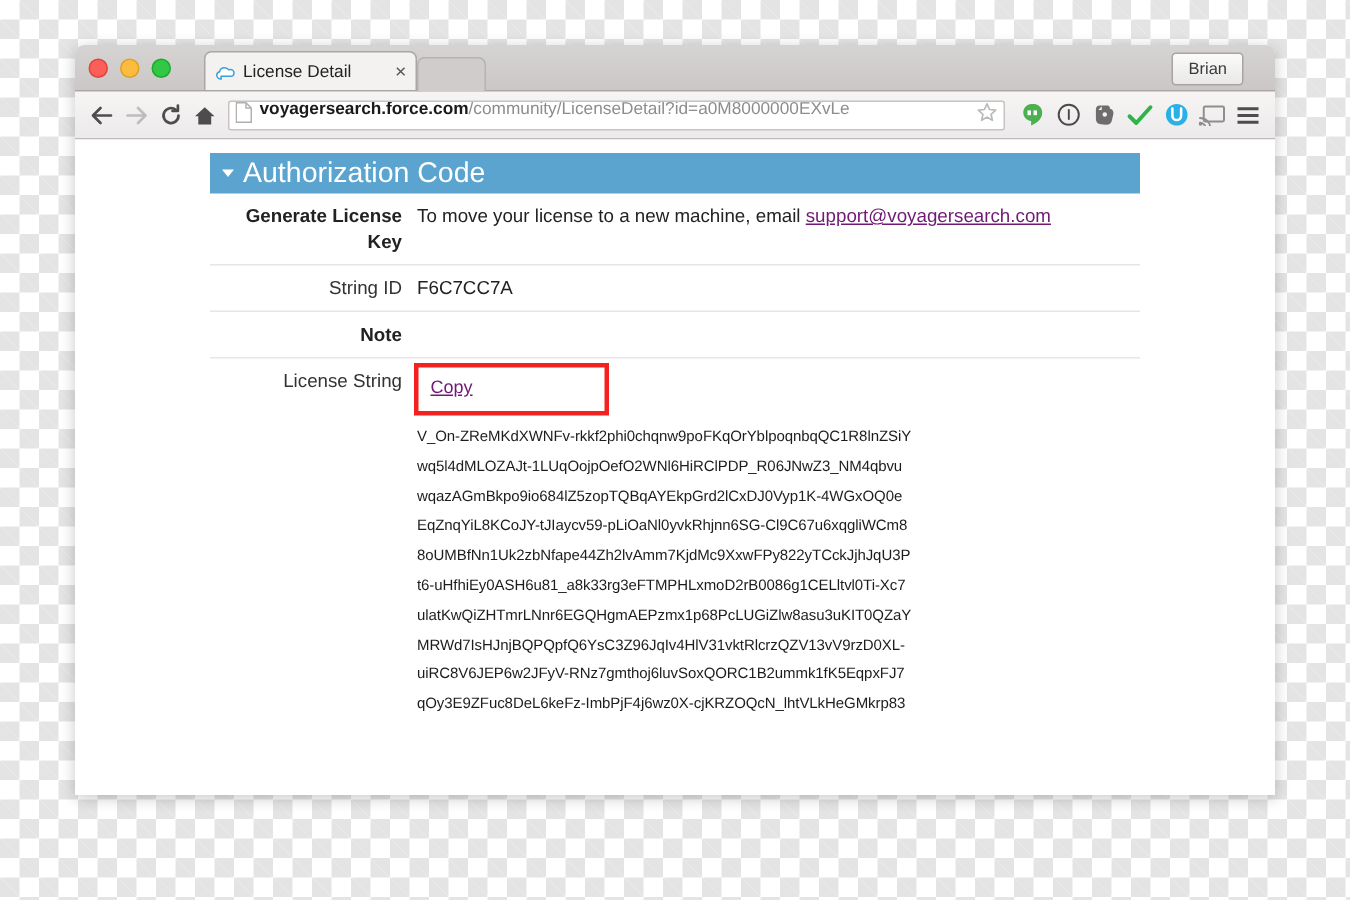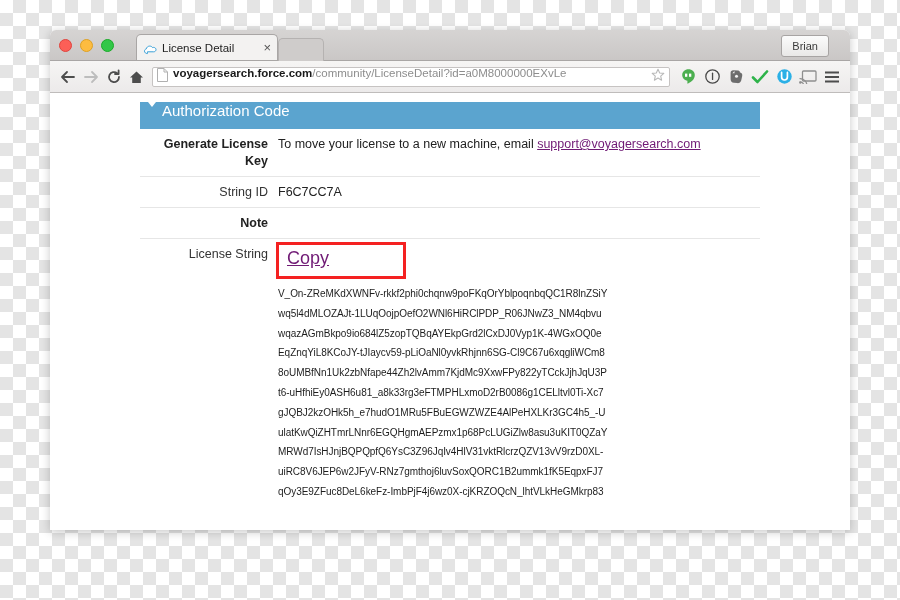--- a/index.html
+++ b/index.html
@@ -195,23 +195,23 @@
     left: 90px;
     top: 9px;
     width: 620px;
   }
 
   .section-header {
     background: #5ba4cf;
     color: #ffffff;
     height: 27px;
     display: flex;
-    align-items: flex-start;
+    align-items: center;
     padding-left: 8px;
-    font-size: 15px;
+    font-size: 19px;
     box-sizing: border-box;
   }
   .caret-down {
     width: 0; height: 0;
     border-left: 4px solid transparent;
     border-right: 4px solid transparent;
     border-top: 5px solid #ffffff;
     margin-right: 6px;
     flex: 0 0 auto;
   }
@@ -249,21 +249,21 @@
     border: 3px solid #f42121;
     display: inline-block;
     padding: 5px 8px 7px 8px;
     margin: -4px 0 0 -2px;
     width: 130px;
     box-sizing: border-box;
   }
   .copy-link {
     color: #1a7fc1;
     text-decoration: underline;
-    font-size: 18px;
+    font-size: 12px;
   }
 
   .license-block {
     padding-top: 5px;
     font-size: 10px;
     color: #1d1d1d;
     line-height: 19.8px;
     letter-spacing: -0.05px;
   }
   .license-block div { white-space: nowrap; }
@@ -422,21 +422,20 @@
           <div class="copy-highlight">
             <a href="#" class="copy-link">Copy</a>
           </div>
           <div class="license-block" id="license-lines">
               <div>V_On-ZReMKdXWNFv-rkkf2phi0chqnw9poFKqOrYblpoqnbqQC1R8lnZSiY</div>
               <div>wq5l4dMLOZAJt-1LUqOojpOefO2WNl6HiRClPDP_R06JNwZ3_NM4qbvu</div>
               <div>wqazAGmBkpo9io684lZ5zopTQBqAYEkpGrd2lCxDJ0Vyp1K-4WGxOQ0e</div>
               <div>EqZnqYiL8KCoJY-tJIaycv59-pLiOaNl0yvkRhjnn6SG-Cl9C67u6xqgliWCm8</div>
               <div>8oUMBfNn1Uk2zbNfape44Zh2lvAmm7KjdMc9XxwFPy822yTCckJjhJqU3P</div>
               <div>t6-uHfhiEy0ASH6u81_a8k33rg3eFTMPHLxmoD2rB0086g1CELltvl0Ti-Xc7</div>
-              <div>gJQBJ2kzOHk5h_e7hudO1MRu5FBuEGWZWZE4AlPeHXLKr3GC4h5_-U</div>
               <div>ulatKwQiZHTmrLNnr6EGQHgmAEPzmx1p68PcLUGiZlw8asu3uKIT0QZaY</div>
               <div>MRWd7IsHJnjBQPQpfQ6YsC3Z96JqIv4HlV31vktRlcrzQZV13vV9rzD0XL-</div>
               <div>uiRC8V6JEP6w2JFyV-RNz7gmthoj6luvSoxQORC1B2ummk1fK5EqpxFJ7</div>
               <div>qOy3E9ZFuc8DeL6keFz-ImbPjF4j6wz0X-cjKRZOQcN_lhtVLkHeGMkrp83</div>
             </div>
         </div>
       </div>
 
     </div>
   </div>

